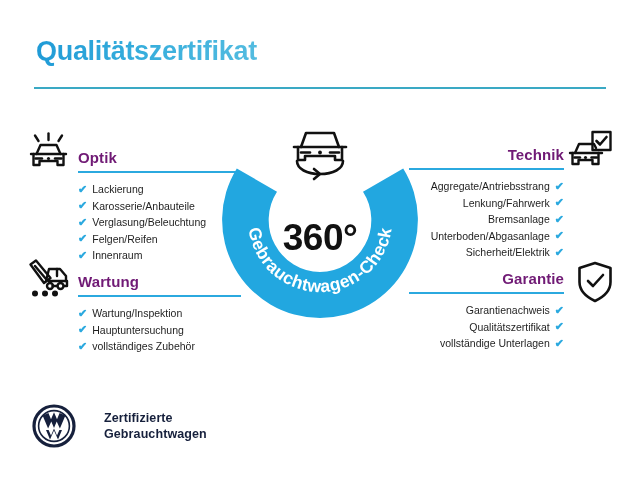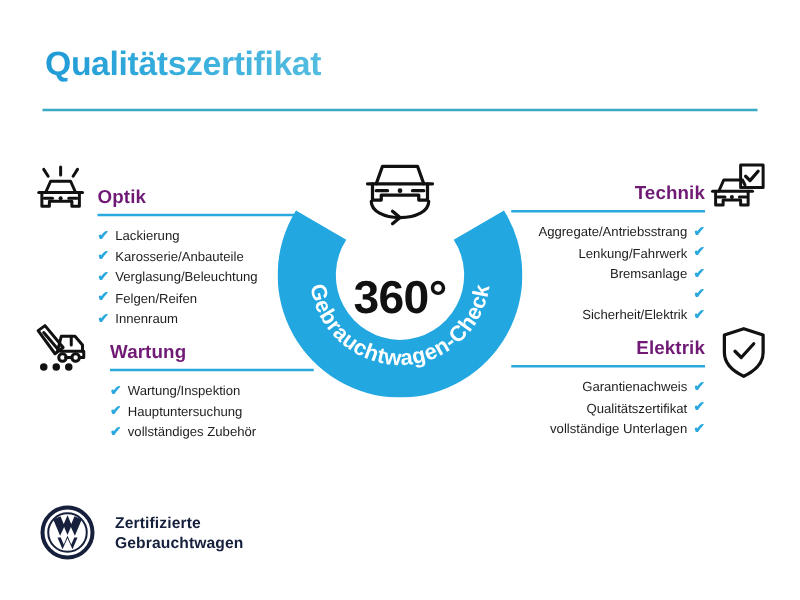--- a/index.html
+++ b/index.html
@@ -82,21 +82,21 @@
   .sec-left .check { margin-right: 5px; }
 
   
   .sec-right .head-label { right: 0; }
   .sec-right .head-rule { left: 0; right: 0; }
   .sec-right .list-item { justify-content: flex-end; }
   .sec-right .check { margin-left: 5px; order: 2; }
 
   
   #sec-optik    { left: 78px;  top: 143px; width: 163px; }
-  #sec-wartung  { left: 88px;  top: 267px; width: 163px; }
+  #sec-wartung  { left: 78px;  top: 267px; width: 163px; }
   #sec-technik  { left: 409px; top: 140px; width: 155px; }
   #sec-garantie { left: 409px; top: 264px; width: 155px; }
 
   
   .icon-box { position: absolute; }
   #icon-optik    { left: 26px;  top: 132px; }
   #icon-wartung  { left: 26px;  top: 258px; }
   #icon-technik  { left: 568px; top: 129px; }
   #icon-garantie { left: 575px; top: 260px; }
 
@@ -124,21 +124,21 @@
   }
 
   
   #vw-footer {
     position: absolute;
     left: 32px; top: 404px;
     display: flex;
     align-items: center;
   }
   #vw-footer .vw-text {
-    margin-left: 16px;
+    margin-left: 28px;
     font-size: 12.5px;
     font-weight: bold;
     line-height: 16px;
     color: #16203C;
     letter-spacing: 0.1px;
   }
 </style>
 </head>
 <body>
 
@@ -270,31 +270,32 @@
       <div class="list-item">
         <span class="check">✔</span>
         <span>Lenkung/Fahrwerk</span>
       </div>
       <div class="list-item">
         <span class="check">✔</span>
         <span>Bremsanlage</span>
       </div>
       <div class="list-item">
         <span class="check">✔</span>
+        <span>Unterboden/Abgasanlage</span>
       </div>
       <div class="list-item">
         <span class="check">✔</span>
         <span>Sicherheit/Elektrik</span>
       </div>
     </div>
   </div>
 
   <div class="section sec-right" id="sec-garantie">
     <div class="head">
-      <div class="head-label">Elektrik</div>
+      <div class="head-label">Garantie</div>
       <div class="head-rule"></div>
     </div>
     <div class="list">
       <div class="list-item">
         <span class="check">✔</span>
         <span>Garantienachweis</span>
       </div>
       <div class="list-item">
         <span class="check">✔</span>
         <span>Qualitätszertifikat</span>

